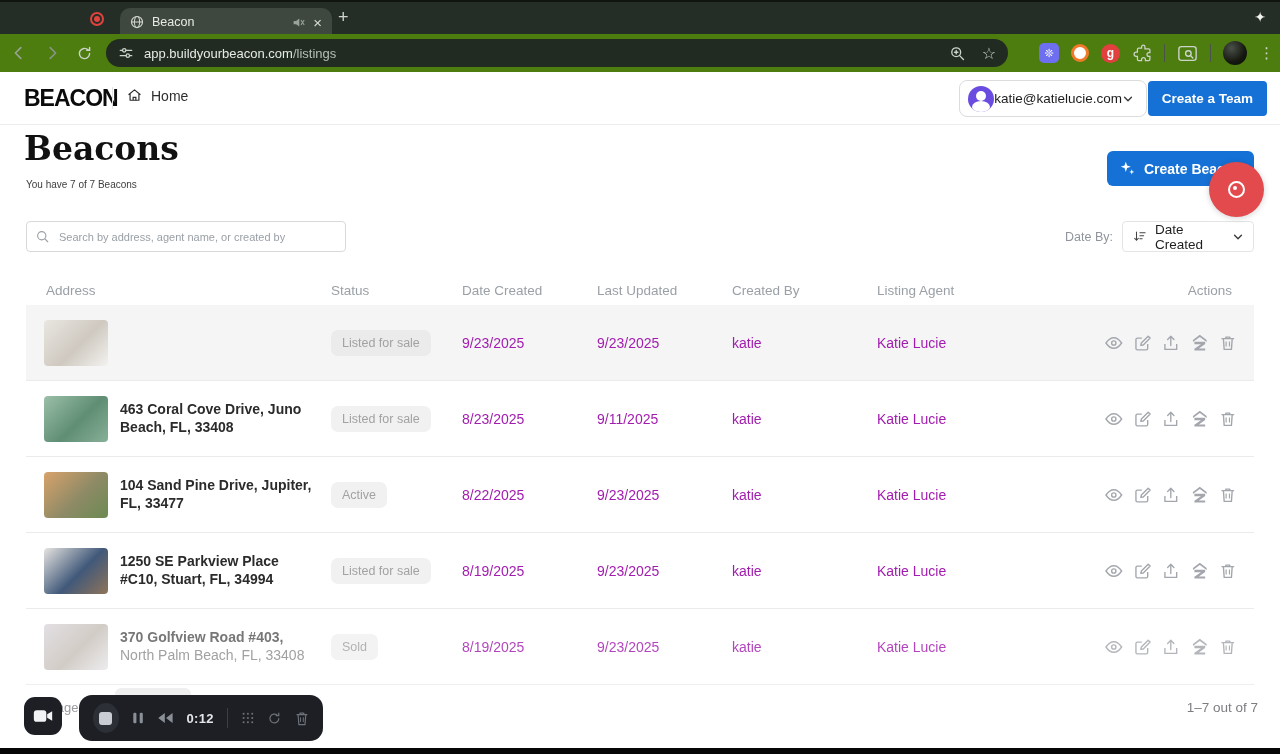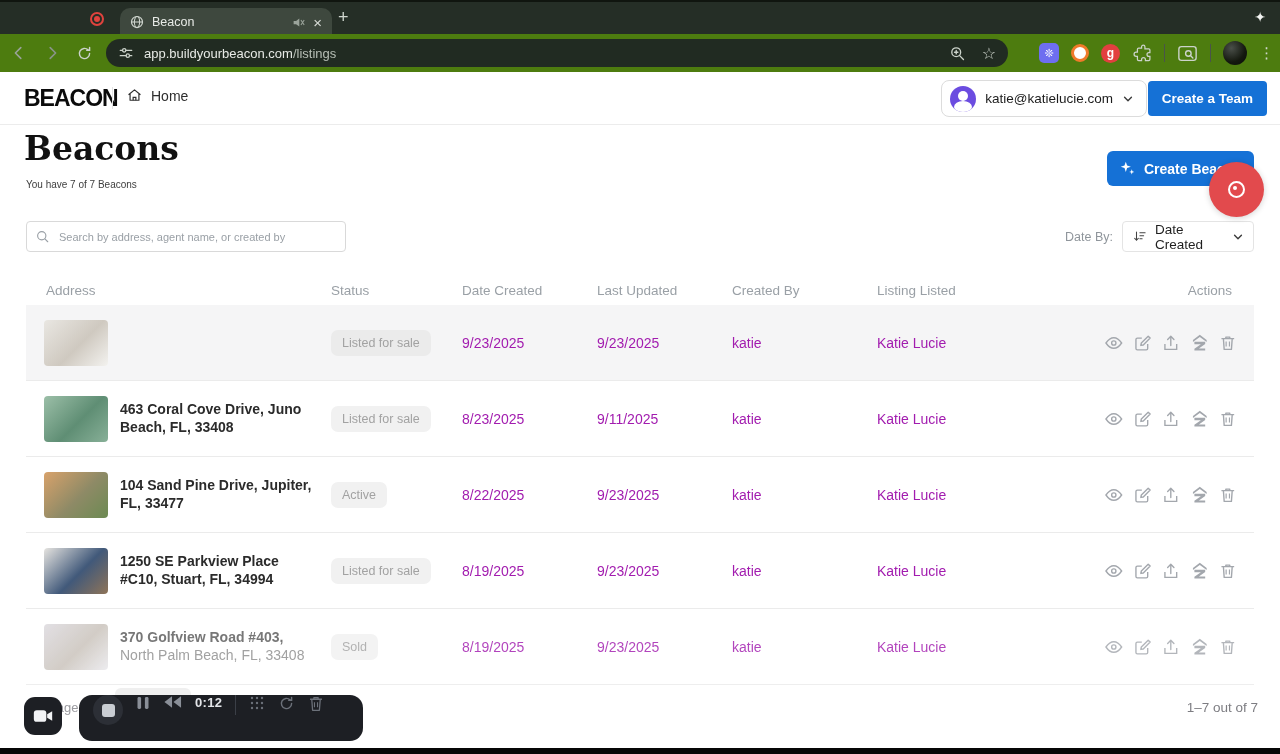--- a/index.html
+++ b/index.html
@@ -36,21 +36,21 @@
   .chromeavatar{width:24px;height:24px;border-radius:50%;background:radial-gradient(circle at 35% 30%,#4a4f49 0%,#14180f 60%,#090b08 100%);}
   .kebab{color:#cfd5ce;font-size:15px;letter-spacing:0;}
 
   
   .appheader{position:absolute;left:0;top:72px;right:0;height:52px;background:#fff;border-bottom:1px solid #ececec;}
   .logo{position:absolute;left:24px;top:13px;font-size:23px;font-weight:900;letter-spacing:-1px;color:#0b0b0b;}
   .hdr-div{position:absolute;left:112px;top:15px;width:1px;height:22px;background:#e3e3e3;}
   .homewrap{position:absolute;left:126px;top:15px;display:flex;align-items:center;gap:8px;color:#2e2e2e;}
   .homewrap span{font-size:14px;}
   .userchip{position:absolute;right:133px;top:8px;height:37px;border:1px solid #dcdcdc;border-radius:8px;
-            display:flex;align-items:center;gap:9px;padding:0 12px 0 8px;box-sizing:border-box;background:#fff;}
+            display:flex;align-items:center;padding:0 12px 0 8px;box-sizing:border-box;background:#fff;}
   .uavatar{width:26px;height:26px;border-radius:50%;background:#6b4ce0;position:relative;overflow:hidden;}
   .uavatar::before{content:"";position:absolute;left:8px;top:5px;width:10px;height:10px;border-radius:50%;background:#fff;}
   .uavatar::after{content:"";position:absolute;left:4px;top:15px;width:18px;height:12px;border-radius:50%;background:#fff;}
   .uemail{font-size:13.5px;color:#1c1c1c;}
   .teambtn{position:absolute;right:13px;top:9px;height:35px;padding:0 14px;background:#1571d6;color:#fff;
            font-size:13.5px;font-weight:700;border:none;border-radius:4px;display:flex;align-items:center;}
 
   
   .content{position:absolute;left:0;top:125px;right:0;bottom:0;background:#fff;}
   .pagetitle{position:absolute;left:24px;top:4px;font-family:"DejaVu Serif",serif;font-weight:700;font-size:33px;color:#111;}
@@ -91,22 +91,22 @@
 
   
   .footer{position:absolute;left:26px;right:26px;top:565px;height:36px;}
   .pagelabel{position:absolute;left:22px;top:10px;font-size:13px;color:#9b9ba0;}
   .range{position:absolute;right:-4px;top:10px;font-size:13.5px;color:#7d7d82;}
   .pgsizebox{position:absolute;left:89px;top:-2px;width:76px;height:22px;background:#efefef;border-radius:6px;}
 
   
   .cambox{position:absolute;left:24px;top:697px;width:38px;height:38px;border-radius:11px;background:#1d1f24;
           display:flex;align-items:center;justify-content:center;z-index:60;}
-  .recbar{position:absolute;left:79px;top:695px;width:284px;height:46px;border-radius:13px;background:#1d1f24;
-          display:flex;padding:0 14px;box-sizing:border-box;gap:13px;z-index:60;}
+  .recbar{position:absolute;left:79px;top:695px;width:244px;height:46px;border-radius:13px;background:#1d1f24;
+          display:flex;align-items:center;padding:0 14px;box-sizing:border-box;gap:13px;z-index:60;}
   .stopbtn{width:30px;height:30px;border-radius:50%;background:#2c2f36;display:flex;align-items:center;justify-content:center;}
   .stopbtn i{width:13px;height:13px;border-radius:3px;background:#c9cdd3;display:block;}
   .rectime{color:#e3e5e9;font-size:13px;font-weight:700;letter-spacing:.3px;}
   .recdivider{width:1px;height:20px;background:#3b3f47;}
   .recicon{color:#8a8f98;}
   .recicon.dim{color:#6c717a;}
 
   .redcircle{position:absolute;left:1209px;top:162px;width:55px;height:55px;border-radius:50%;background:#e24a4d;
              z-index:70;display:flex;align-items:center;justify-content:center;box-shadow:0 1px 6px rgba(0,0,0,.18);}
   .redcircle i{width:13px;height:13px;border:2.5px solid #fff;border-radius:50%;display:block;position:relative;}
@@ -242,21 +242,21 @@
       </div>
     </div>
 
     <div class="tablewrap">
       <div class="thead">
         <div class="h-addr">Address</div>
         <div>Status</div>
         <div>Date Created</div>
         <div>Last Updated</div>
         <div>Created By</div>
-        <div>Listing Listed</div>
+        <div>Listing Agent</div>
         <div class="h-actions">Actions</div>
       </div>
       <div>
   <div class="trow selected">
     <div class="c-addr">
       <div class="thumb" style="background: linear-gradient(135deg, rgb(233, 231, 226) 0%, rgb(207, 201, 192) 55%, rgb(243, 242, 239) 100%);"></div>
     </div>
     <div><span class="chip">Listed for sale</span></div>
     <div class="c-date c-created">9/23/2025</div>
     <div class="c-date c-updated">9/23/2025</div>

